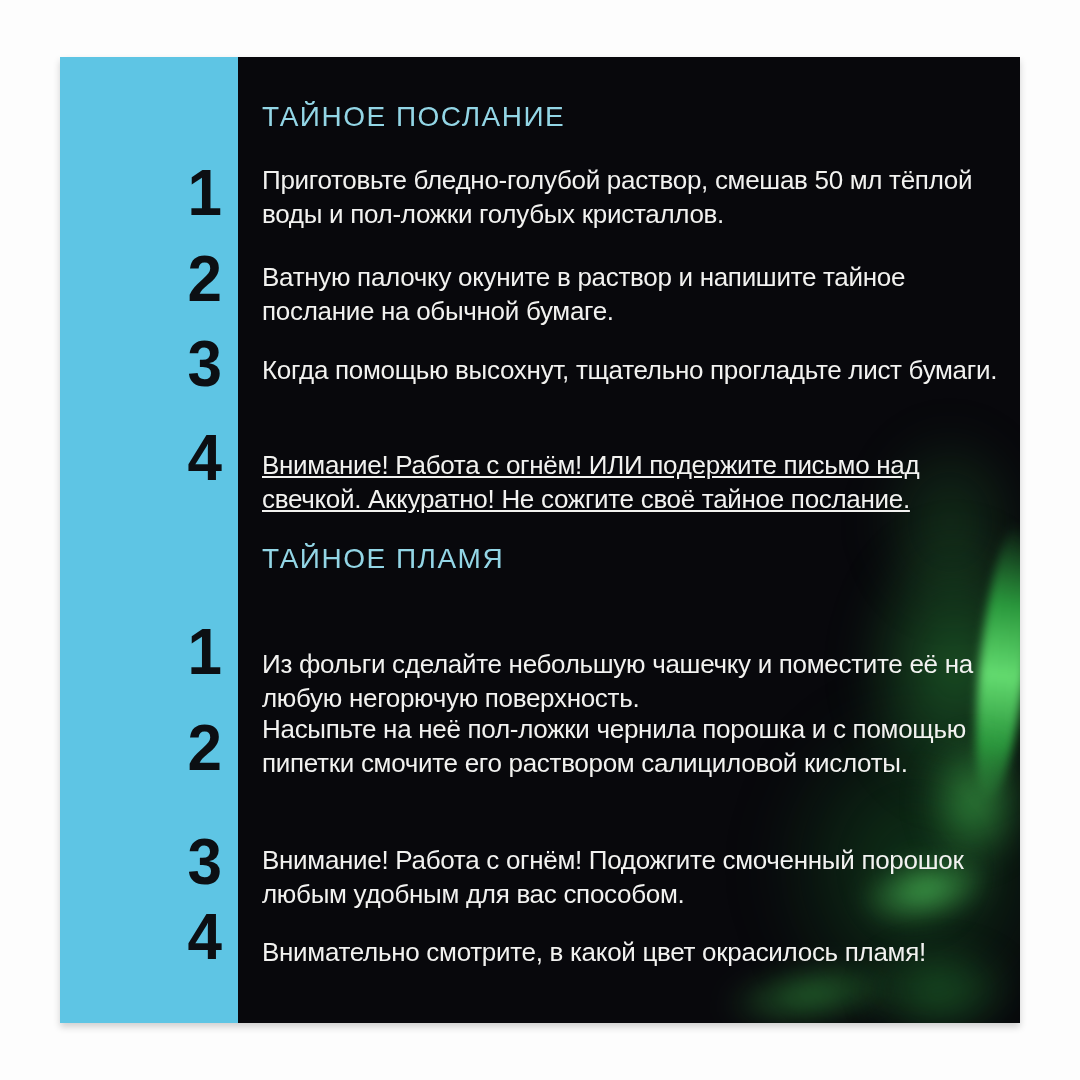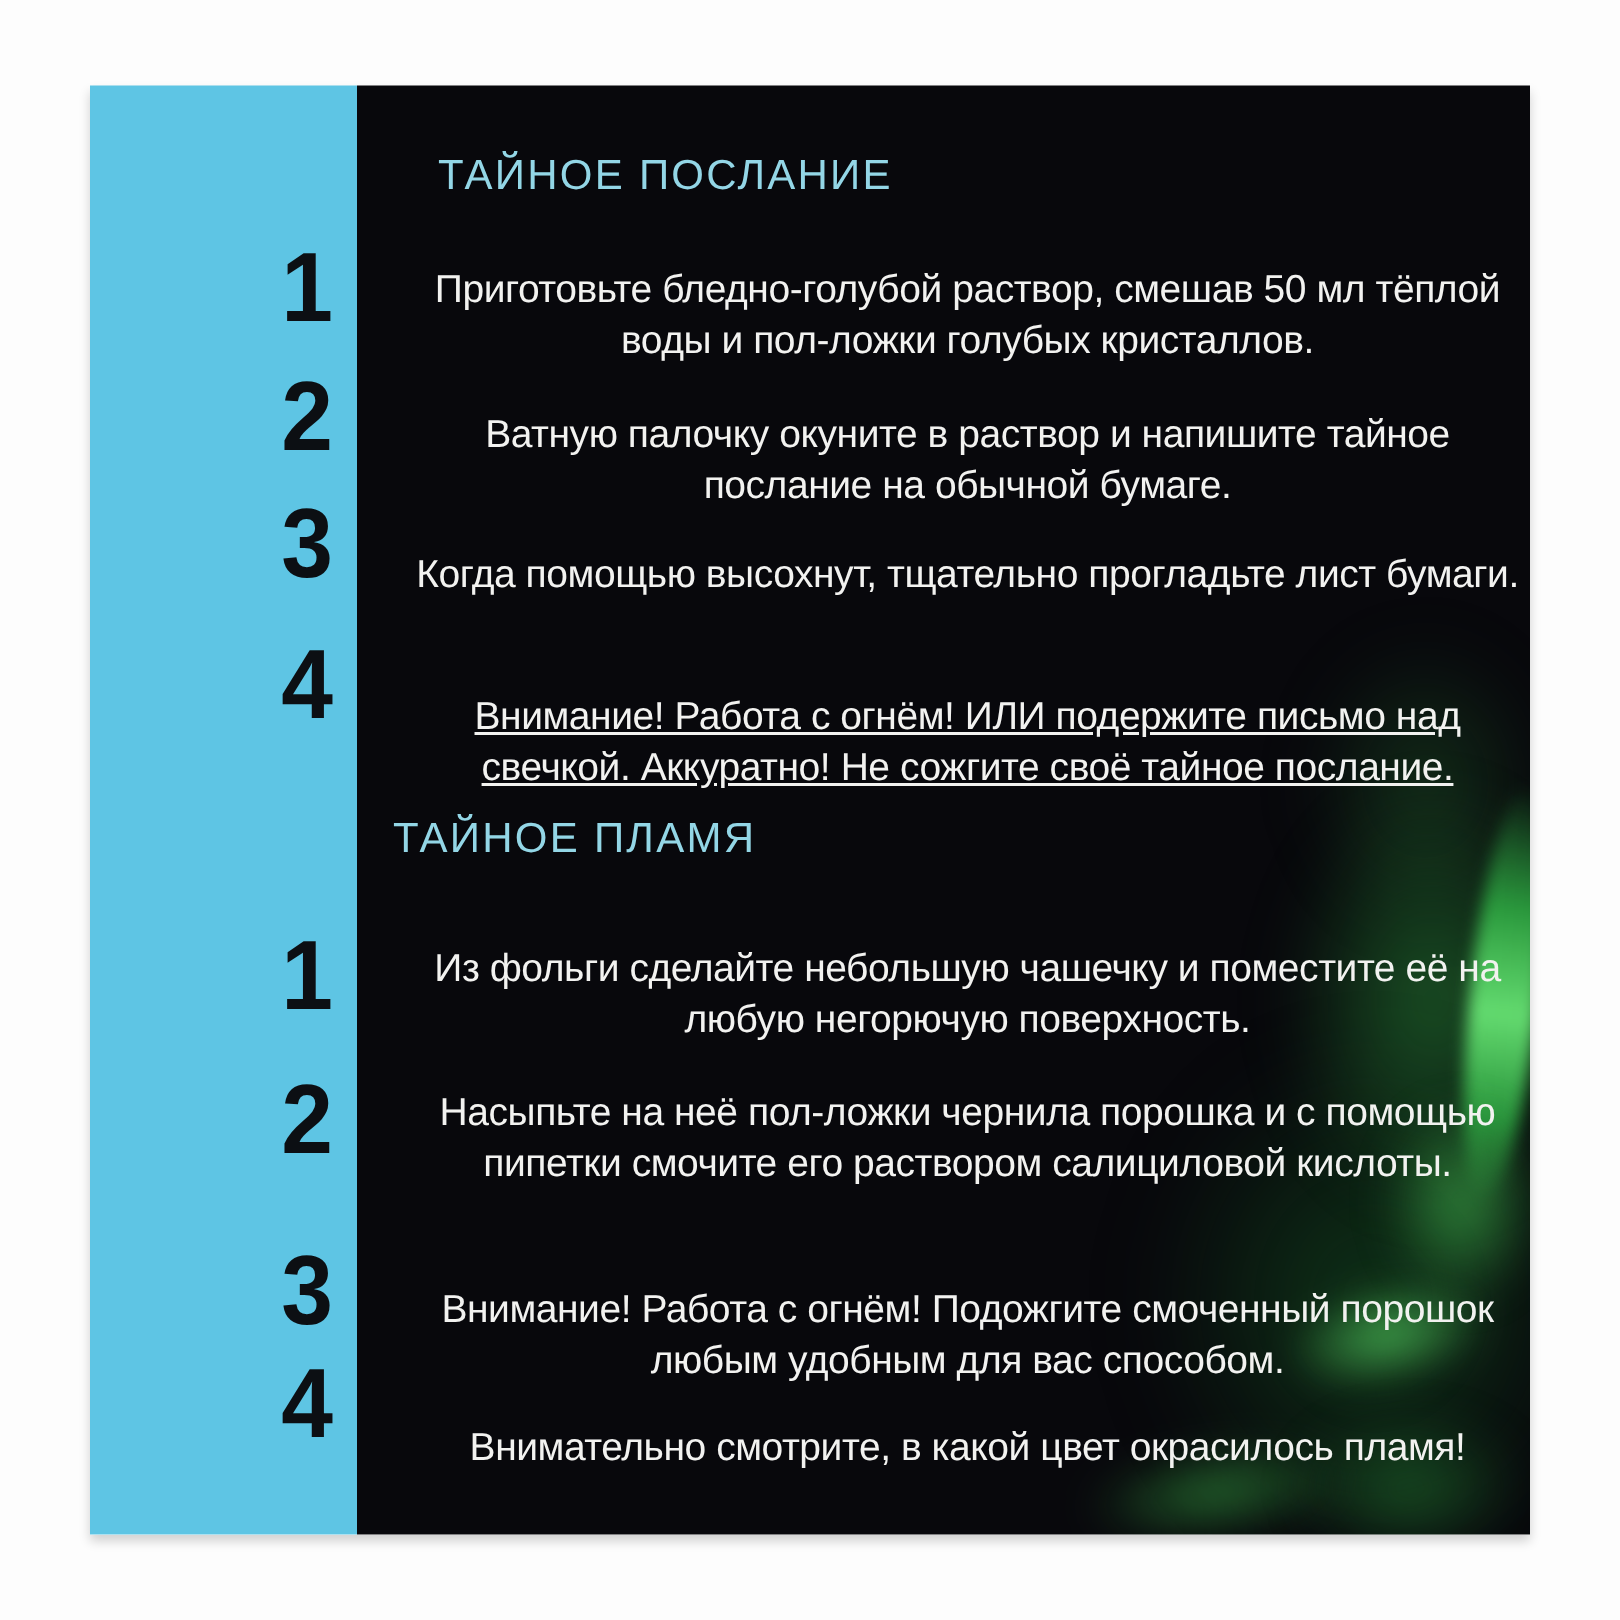--- a/index.html
+++ b/index.html
@@ -66,38 +66,37 @@
   .heading {
     position: absolute;
     left: 24px;
     width: 740px;
     margin: 0;
     font-size: 28px;
     font-weight: normal;
     letter-spacing: 1.5px;
     color: #93d6e6;
   }
-  .h1 { top: 44px; margin-left: 30px; }
+  .h1 { top: 44px; }
   .h2 { top: 486px; }
   .step {
     position: absolute;
     left: 24px;
     width: 742px;
-    margin: 12px;
+    margin: 0;
     font-size: 26px;
     line-height: 34px;
     letter-spacing: -0.3px;
     color: #f2f2f0;
-    text-align: center;
   }
   .s1 { top: 106px; }
   .s2 { top: 203px; }
   .s3 { top: 296px; }
   .s4 { top: 391px; text-decoration: underline; }
-  .s5 { top: 559px; }
+  .s5 { top: 590px; }
   .s6 { top: 655px; }
   .s7 { top: 786px; }
   .s8 { top: 878px; }
   
   .flame { position: absolute; inset: 0; pointer-events: none; }
   .flame span { position: absolute; border-radius: 50%; display: block; }
   .f-smoke {
     right: -40px; top: 330px; width: 220px; height: 270px;
     background: radial-gradient(closest-side, rgba(46,140,60,0.30), rgba(46,140,60,0) 72%);
     filter: blur(22px);

